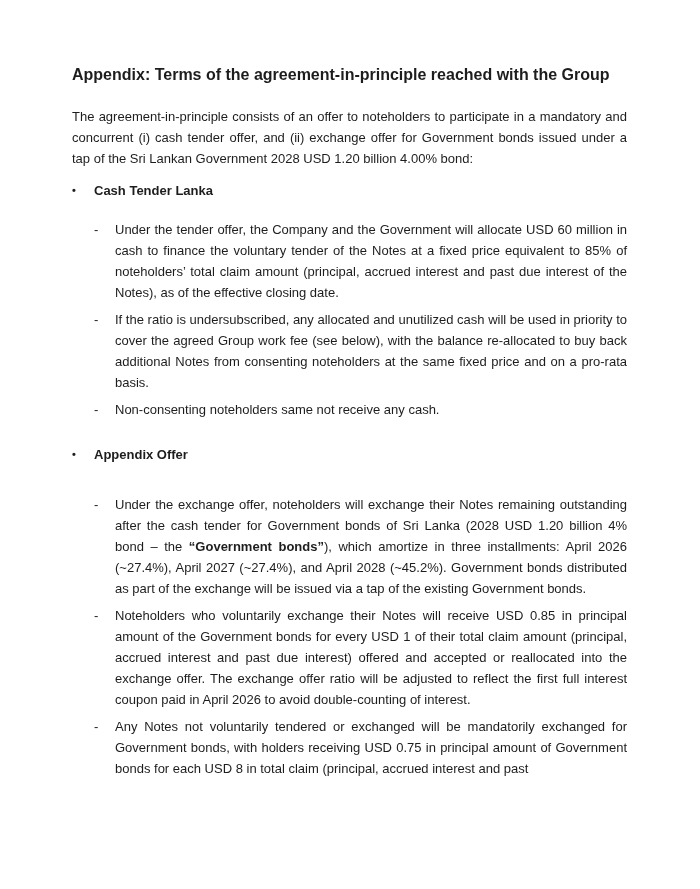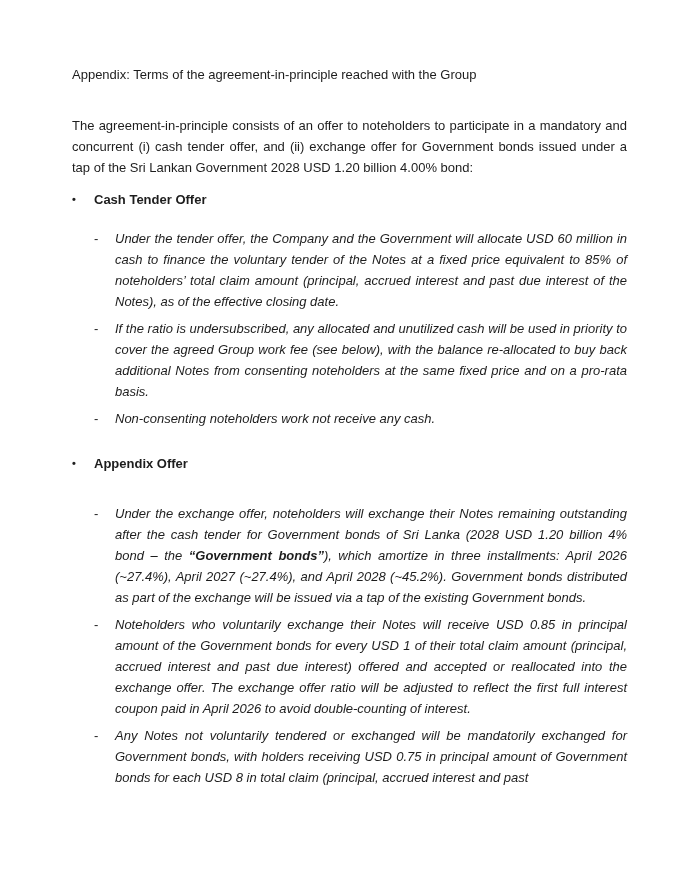--- a/index.html
+++ b/index.html
@@ -16,24 +16,24 @@
     -webkit-font-smoothing: antialiased;
   }
   .page {
     box-sizing: border-box;
     width: 700px;
     height: 889px;
     padding: 64px 73px 0 72px;
     background: #ffffff;
   }
   .doc-title {
-    font-size: 13px;
+    font-size: 16px;
     line-height: 21px;
-    font-weight: normal;
-    margin: 0 0 30px 0;
+    font-weight: bold;
+    margin: 0 0 21px 0;
   }
   .intro-para {
     font-size: 13px;
     line-height: 21px;
     text-align: justify;
     margin: 0 0 11px 0;
   }
   .section-heading {
     display: flex;
     font-size: 13px;
@@ -60,55 +60,54 @@
     margin: 0 0 6px 0;
   }
   .sub-item .dash-marker {
     flex: 0 0 21px;
     width: 21px;
     margin-left: 22px;
   }
   .sub-text {
     flex: 1;
     text-align: justify;
-    font-style: italic;
   }
   .bold-inline {
     font-weight: bold;
     margin-top: 34px;
   }
 </style>
 </head>
 <body>
 
 <div class="page">
 
   <h1 class="doc-title">Appendix: Terms of the agreement-in-principle reached with the Group</h1>
 
   <p class="intro-para">The agreement-in-principle consists of an offer to noteholders to participate in a mandatory and concurrent (i) cash tender offer, and (ii) exchange offer for Government bonds issued under a tap of the Sri Lankan Government 2028 USD 1.20 billion 4.00% bond:</p>
 
   <div class="section section-cash">
     <div class="section-heading">
       <span class="bullet-marker">•</span>
-      <span>Cash Tender Offer</span>
+      <span>Cash Tender Lanka</span>
     </div>
 
     <div class="sub-item">
       <span class="dash-marker">-</span>
       <span class="sub-text">Under the tender offer, the Company and the Government will allocate USD 60 million in cash to finance the voluntary tender of the Notes at a fixed price equivalent to 85% of noteholders’ total claim amount (principal, accrued interest and past due interest of the Notes), as of the effective closing date.</span>
     </div>
 
     <div class="sub-item">
       <span class="dash-marker">-</span>
       <span class="sub-text">If the ratio is undersubscribed, any allocated and unutilized cash will be used in priority to cover the agreed Group work fee (see below), with the balance re-allocated to buy back additional Notes from consenting noteholders at the same fixed price and on a pro-rata basis.</span>
     </div>
 
     <div class="sub-item">
       <span class="dash-marker">-</span>
-      <span class="sub-text">Non-consenting noteholders work not receive any cash.</span>
+      <span class="sub-text">Non-consenting noteholders same not receive any cash.</span>
     </div>
   </div>
 
   <div class="section section-exchange">
     <div class="section-heading">
       <span class="bullet-marker">•</span>
       <span>Appendix Offer</span>
     </div>
 
     <div class="sub-item">

